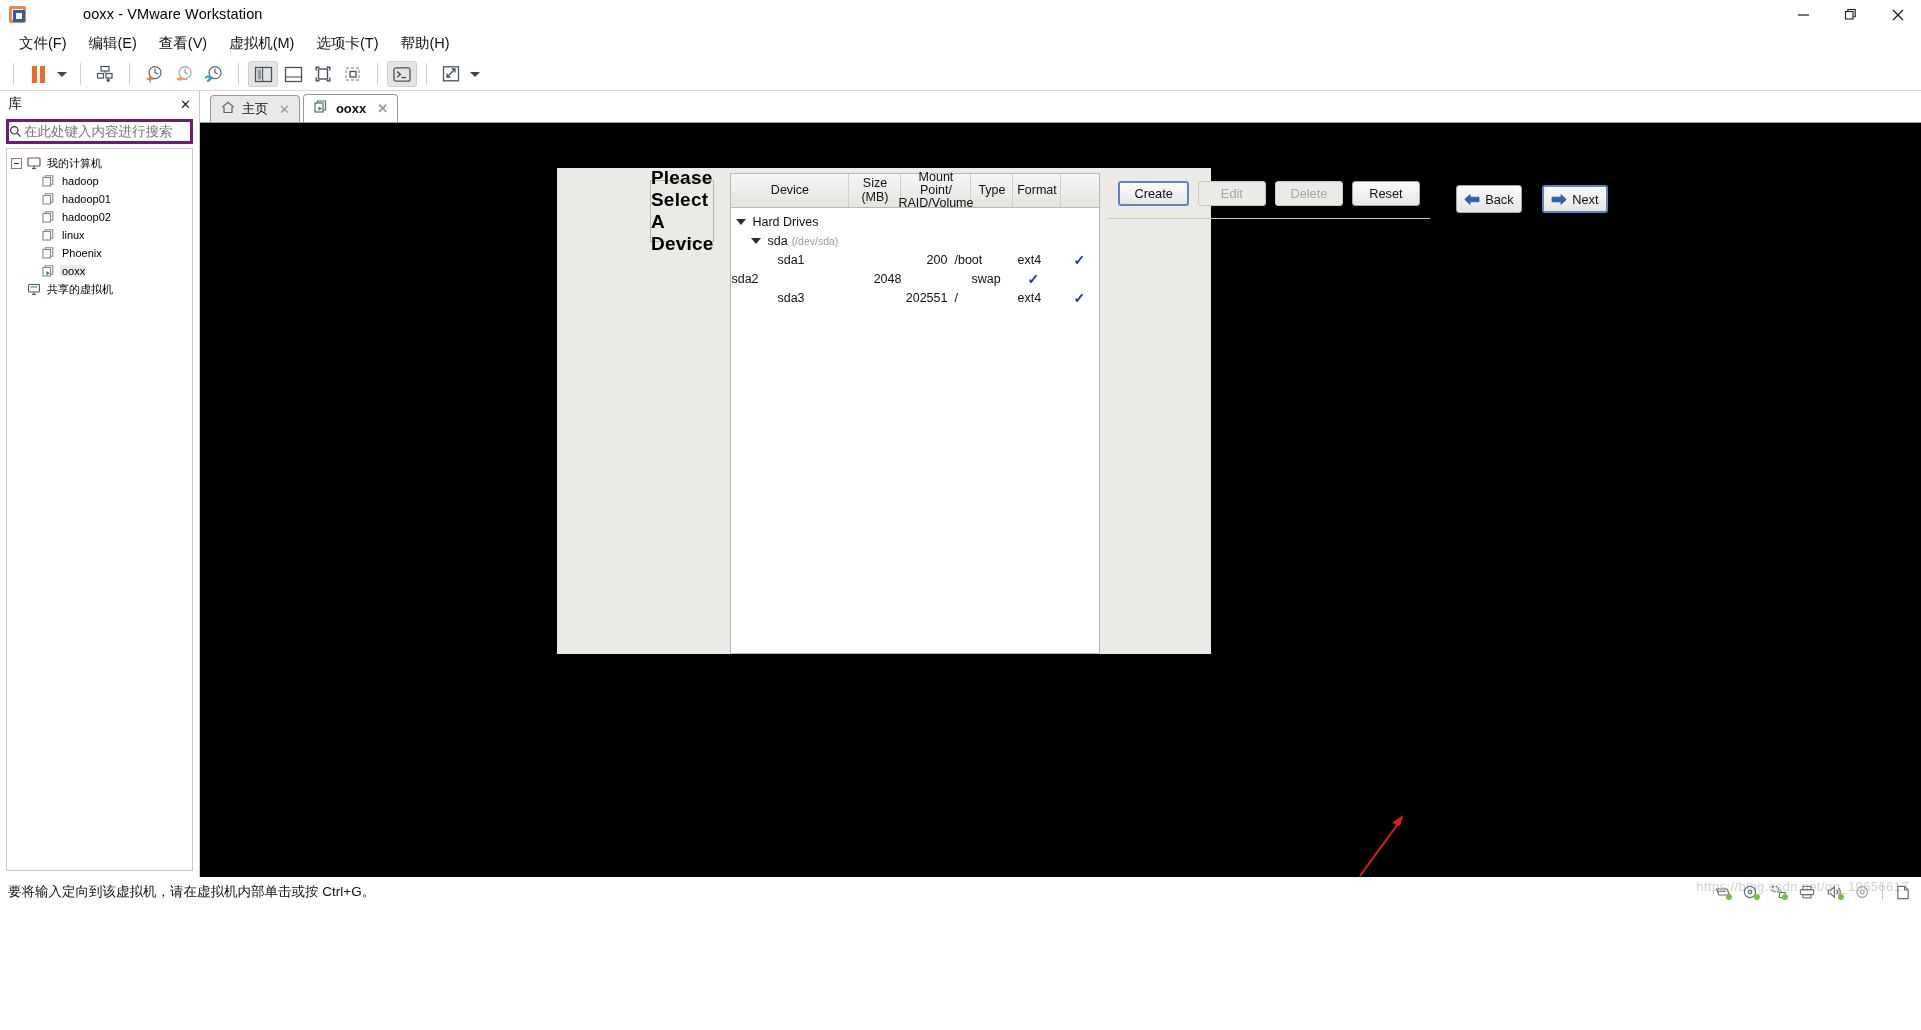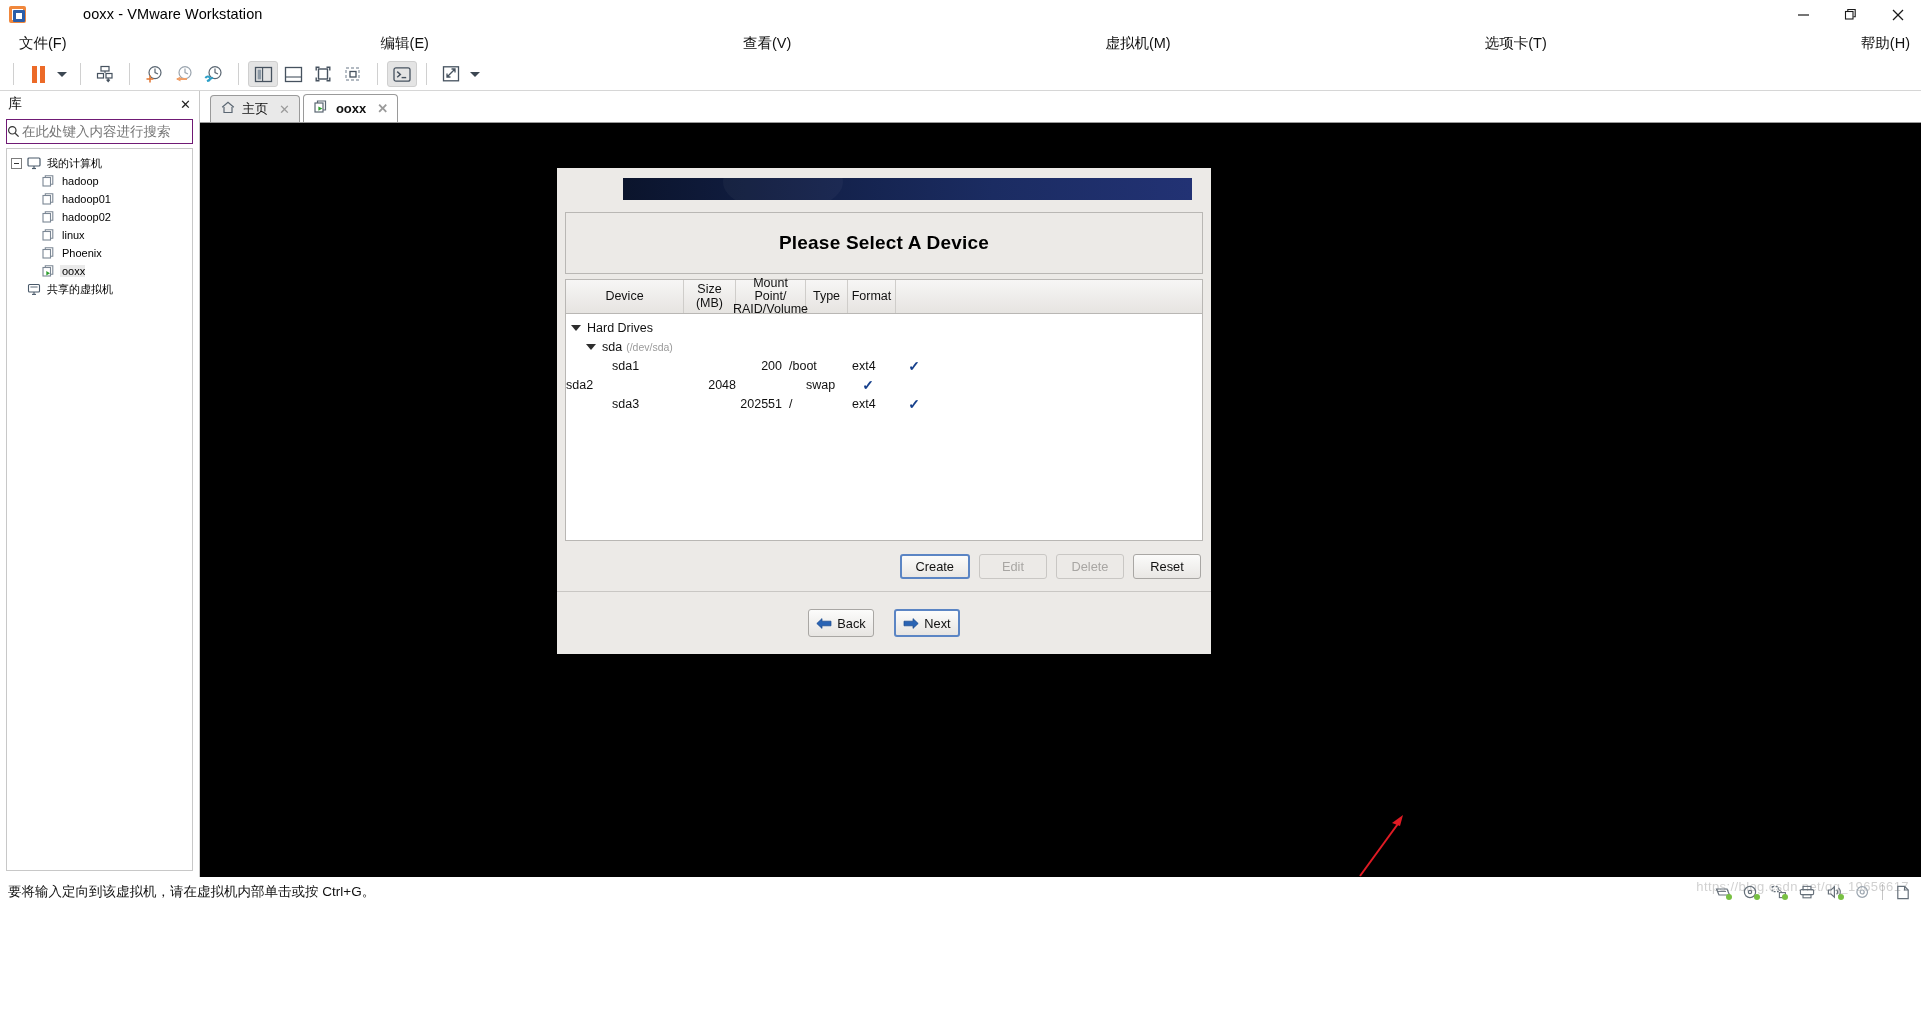--- a/index.html
+++ b/index.html
@@ -61,21 +61,20 @@
 
   
   #menubar {
     height: 29px;
     display: flex;
     align-items: center;
     background: #ffffff;
     padding-left: 8px;
     font-size: 14.5px;
     color: #111;
-    justify-content: space-between;
   }
   .menu-item {
     padding: 3px 11px;
     white-space: nowrap;
   }
 
   
   #toolbar {
     height: 33px;
     background: #ffffff;
@@ -133,21 +132,21 @@
     height: 26px;
     display: flex; align-items: center;
     padding: 0 8px;
     font-size: 14px; color: #111;
     justify-content: space-between;
   }
   #lib-close { font-size: 13px; color: #222; }
   #searchbox {
     height: 25px;
     margin: 2px 6px 4px 6px;
-    border: 1px solid #701a75;
+    border: 3px solid #701a75;
     display: flex; align-items: center;
     background: #fff;
   }
   #searchbox .mag {
     width: 22px; display: flex; align-items:center; justify-content:center;
   }
   #search-input {
     flex: 1 1 auto;
     border: 0; outline: 0;
     font-size: 13.5px;
@@ -239,21 +238,20 @@
     overflow: hidden;
   }
 
   
   #installer {
     position: absolute;
     left: 357px; top: 45px;
     width: 654px; height: 486px;
     background: #eceae7;
     display: flex;
-    flex-direction: column;
   }
   #inst-banner {
     height: 22px;
     margin: 10px 19px 0 66px;
     background: linear-gradient(90deg,#0b142c 0%, #13214a 35%, #1b2c62 65%, #223274 100%);
     position: relative;
     overflow: hidden;
   }
   #inst-banner .swirl {
     position:absolute; left:100px; top:-26px;

